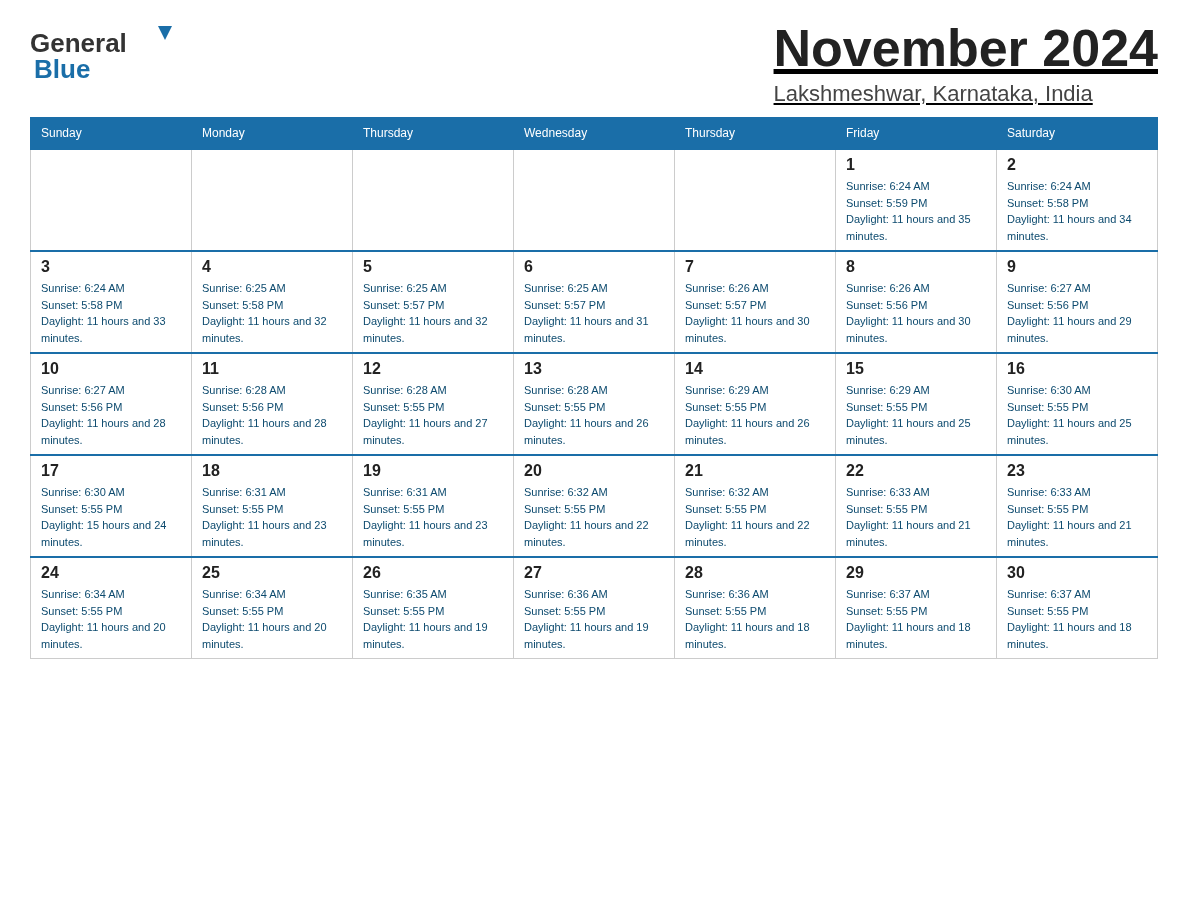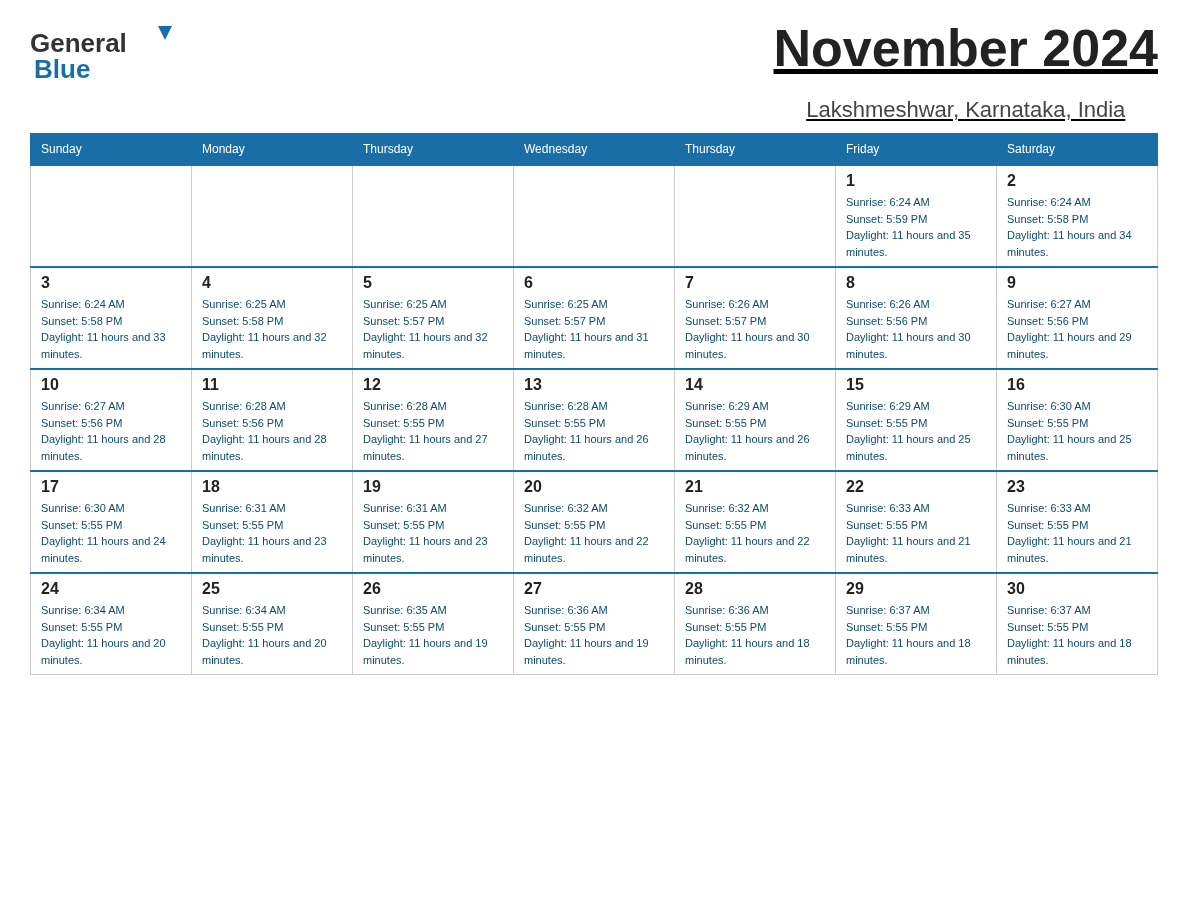--- a/index.html
+++ b/index.html
@@ -16,32 +16,32 @@
       align-items: flex-start;
       margin-bottom: 10px;
       text-decoration: underline;
     }
     .logo {
       display: flex;
       flex-direction: column;
       align-items: flex-start;
     }
     .title-area {
-      text-align: center;
+      text-align: left;
     }
     .month-title {
       font-size: 52px;
       font-weight: bold;
       color: #222;
       line-height: 1.1;
     }
     .location {
       font-size: 22px;
       color: #444;
-      margin-top: 20px;
+      margin-top: 4px;
     }
     .calendar {
       width: 100%;
       border-collapse: collapse;
       margin-top: 10px;
     }
     .calendar th {
       background: #1a6ea8;
       color: #fff;
       text-align: left;
@@ -244,21 +244,21 @@
             <div>Daylight: 11 hours and 25 minutes.</div>
           </div>
         </td>
       </tr>
       <tr>
         <td>
           <span class="day-number">17</span>
           <div class="day-info">
             <div>Sunrise: 6:30 AM</div>
             <div>Sunset: 5:55 PM</div>
-            <div>Daylight: 11 hours and 24 minutes.</div>
+            <div>Daylight: 15 hours and 24 minutes.</div>
           </div>
         </td>
         <td>
           <span class="day-number">18</span>
           <div class="day-info">
             <div>Sunrise: 6:31 AM</div>
             <div>Sunset: 5:55 PM</div>
             <div>Daylight: 11 hours and 23 minutes.</div>
           </div>
         </td>

